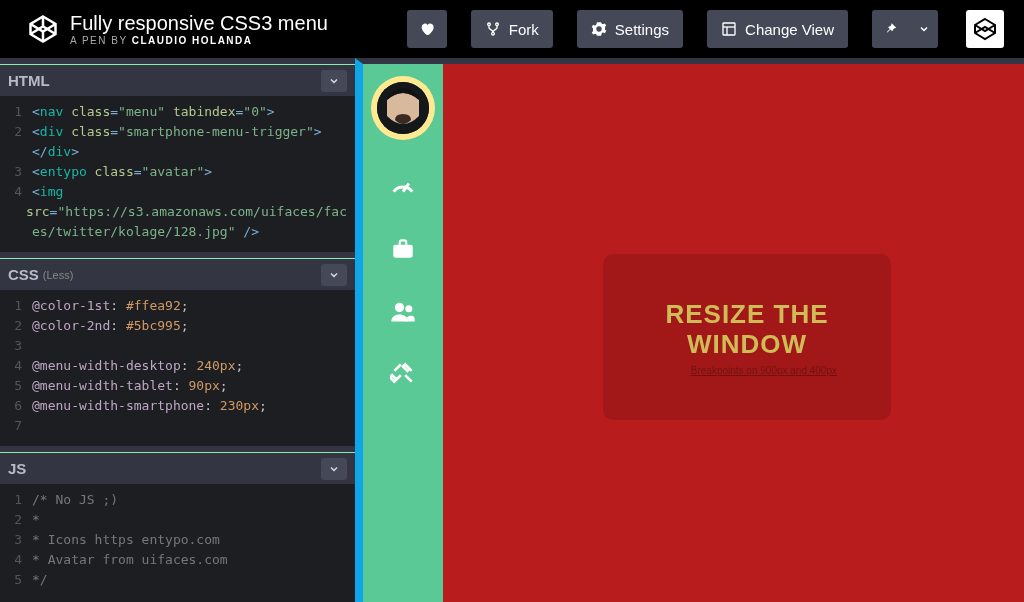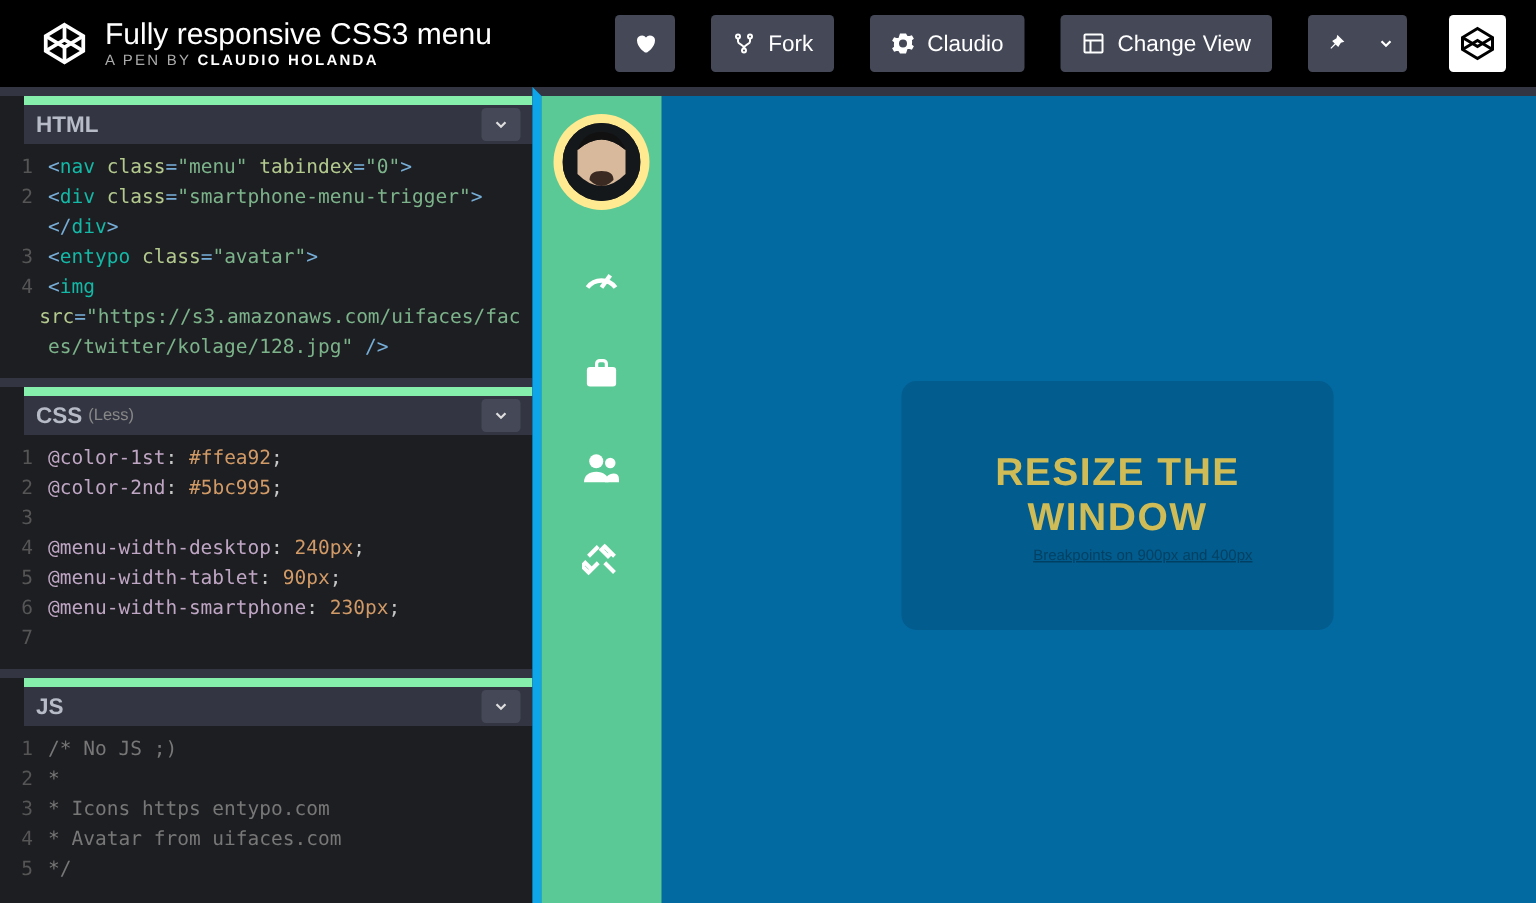--- a/index.html
+++ b/index.html
@@ -44,22 +44,21 @@
     border-radius: 3px; margin-left: 4px;
     display:flex;align-items:center;justify-content:center;
   }
 
   
   .workspace { display: flex; height: 544px; }
   .editors { width: 355px; display: flex; flex-direction: column; }
   .editor-header {
     display: flex; align-items: center; height: 32px;
     background: #333642; padding: 0 8px;
-    border-top: 6px solid #86efac;
-    margin-left: 16px;
+    border-top: 1px solid #86efac;
   }
   .editor-header .lang {
     color: #b7bbc8; font-size: 15px; font-weight: 600;
   }
   .editor-header .paren {
     color: #888; font-size: 11px; margin-left: 4px; font-weight:400;
   }
   .editor-header .chev {
     margin-left: auto;
     width: 26px; height: 22px; border-radius: 3px;
@@ -81,22 +80,22 @@
   .tok-var { color:#bfa6c4; }
   .tok-num { color:#d19a66; }
   .tok-op  { color:#77aed7; }
   .tok-plain { color:#c5c8c6; }
   .tok-cmt { color:#777; }
 
   .hgap { height: 6px; background: #333642; }
 
   
   .preview {
-    flex: 1; background: #0369a1; position: relative;
-    border-left: 6px solid #0ea5e9;
+    flex: 1; background: #b91c1c; position: relative;
+    border-left: 8px solid #0ea5e9;
     border-top: 6px solid #333642;
   }
   .side-nav {
     position:absolute; left:0; top:0; bottom:0; width: 80px;
     background: #5bc995;
     display:flex; flex-direction:column; align-items:center;
     padding-top: 12px; gap: 32px;
   }
   .nav-avatar {
     width: 64px; height: 64px; border-radius: 50%;
@@ -152,21 +151,21 @@
           <circle cx="18" cy="5" r="2"></circle>
           <circle cx="12" cy="19" r="2"></circle>
           <path d="M6 7v3c0 3 6 3 6 7M18 7v3c0 3-6 3-6 7"></path>
         </svg>
       <span>Fork</span>
     </button>
     <button class="tbtn">
       <svg viewBox="0 0 24 24" width="16" height="16" fill="#fff">
           <path d="M12 8a4 4 0 1 0 0 8 4 4 0 0 0 0-8zm9 4a7 7 0 0 1-.1 1.2l2 1.6-2 3.4-2.4-.8a7 7 0 0 1-2 .1L15 22h-6l-1.5-2.5a7 7 0 0 1-2-.1l-2.4.8-2-3.4 2-1.6A7 7 0 0 1 3 12a7 7 0 0 1 .1-1.2l-2-1.6 2-3.4 2.4.8a7 7 0 0 1 2-.1L9 2h6l1.5 2.5a7 7 0 0 1 2 .1l2.4-.8 2 3.4-2 1.6A7 7 0 0 1 21 12z"></path>
         </svg>
-      <span>Claudio</span>
+      <span>Settings</span>
     </button>
     <button class="tbtn">
       <svg viewBox="0 0 24 24" width="16" height="16" fill="none" stroke="#fff" stroke-width="2">
           <rect x="3" y="3" width="18" height="18" rx="1"></rect>
           <line x1="3" y1="9" x2="21" y2="9"></line>
           <line x1="9" y1="9" x2="9" y2="21"></line>
         </svg>
       <span>Change View</span>
     </button>
     <div class="pin-group">

